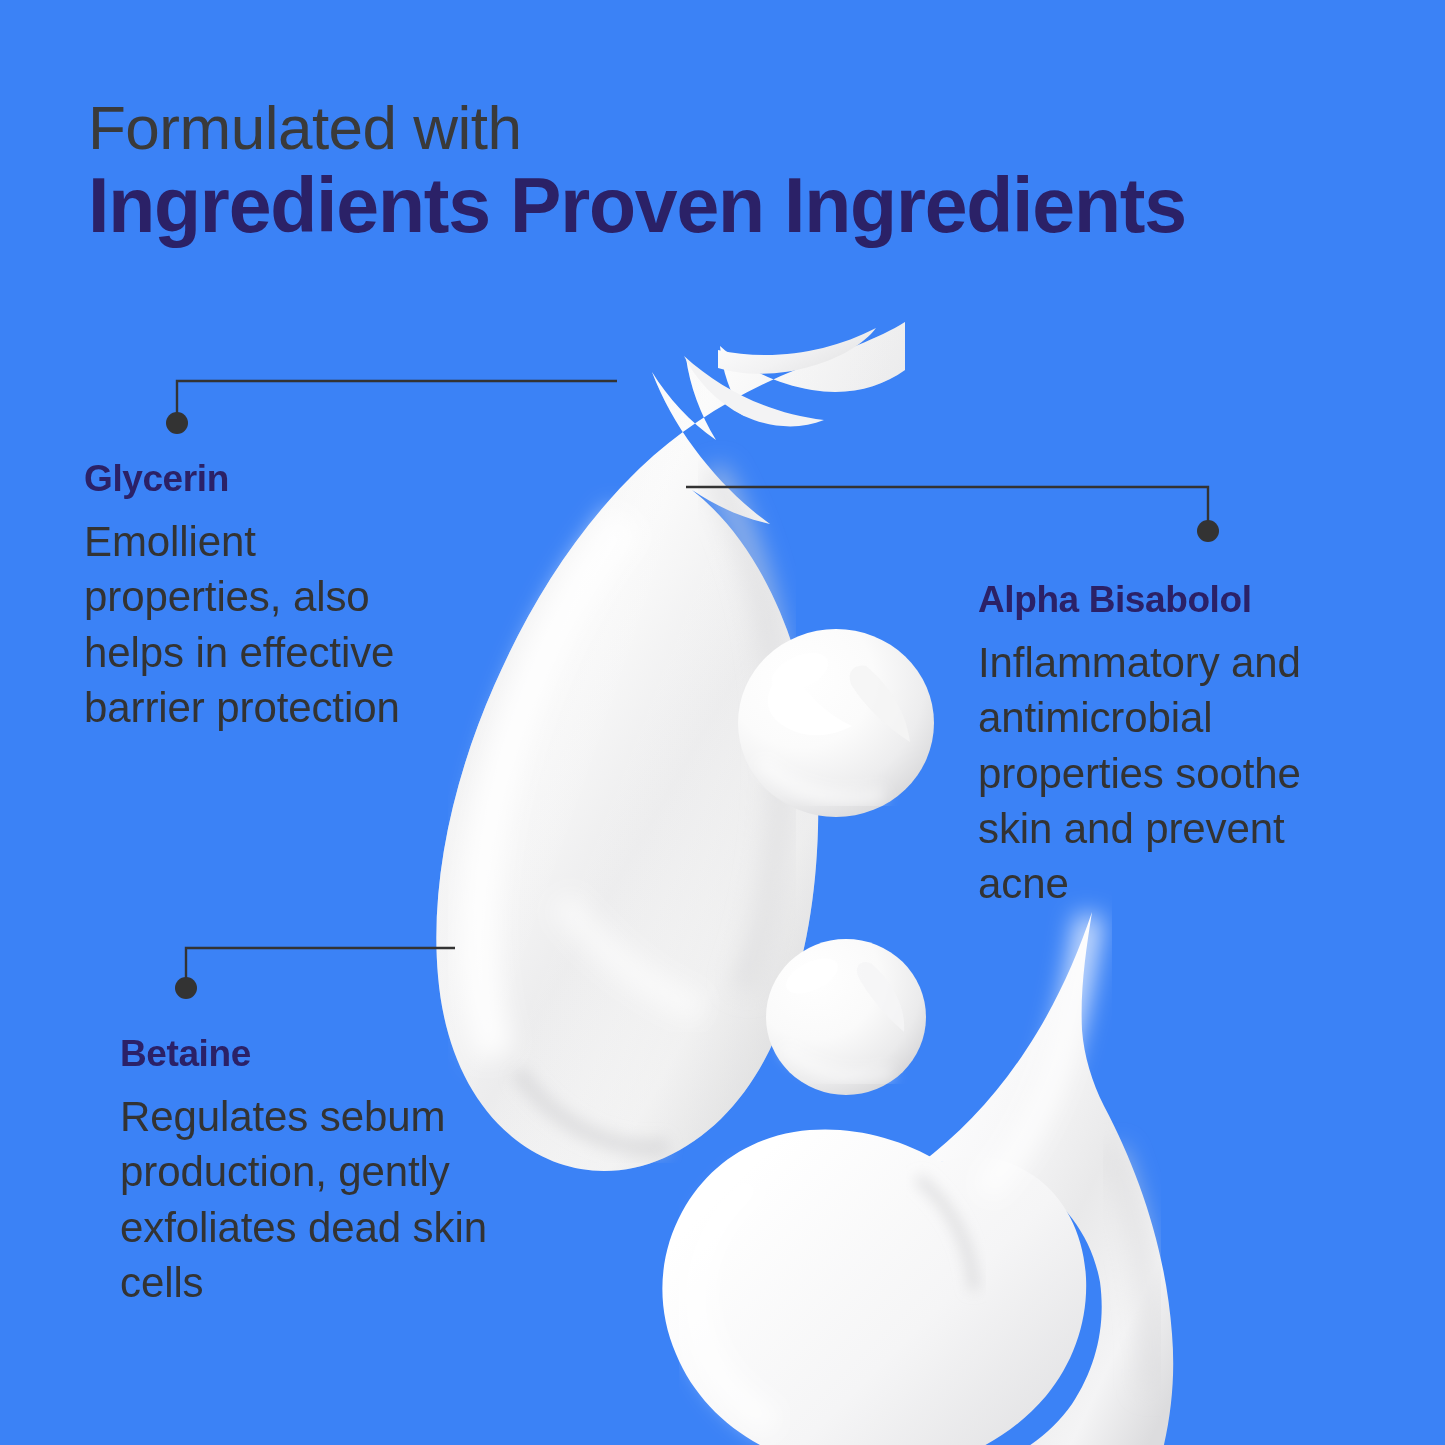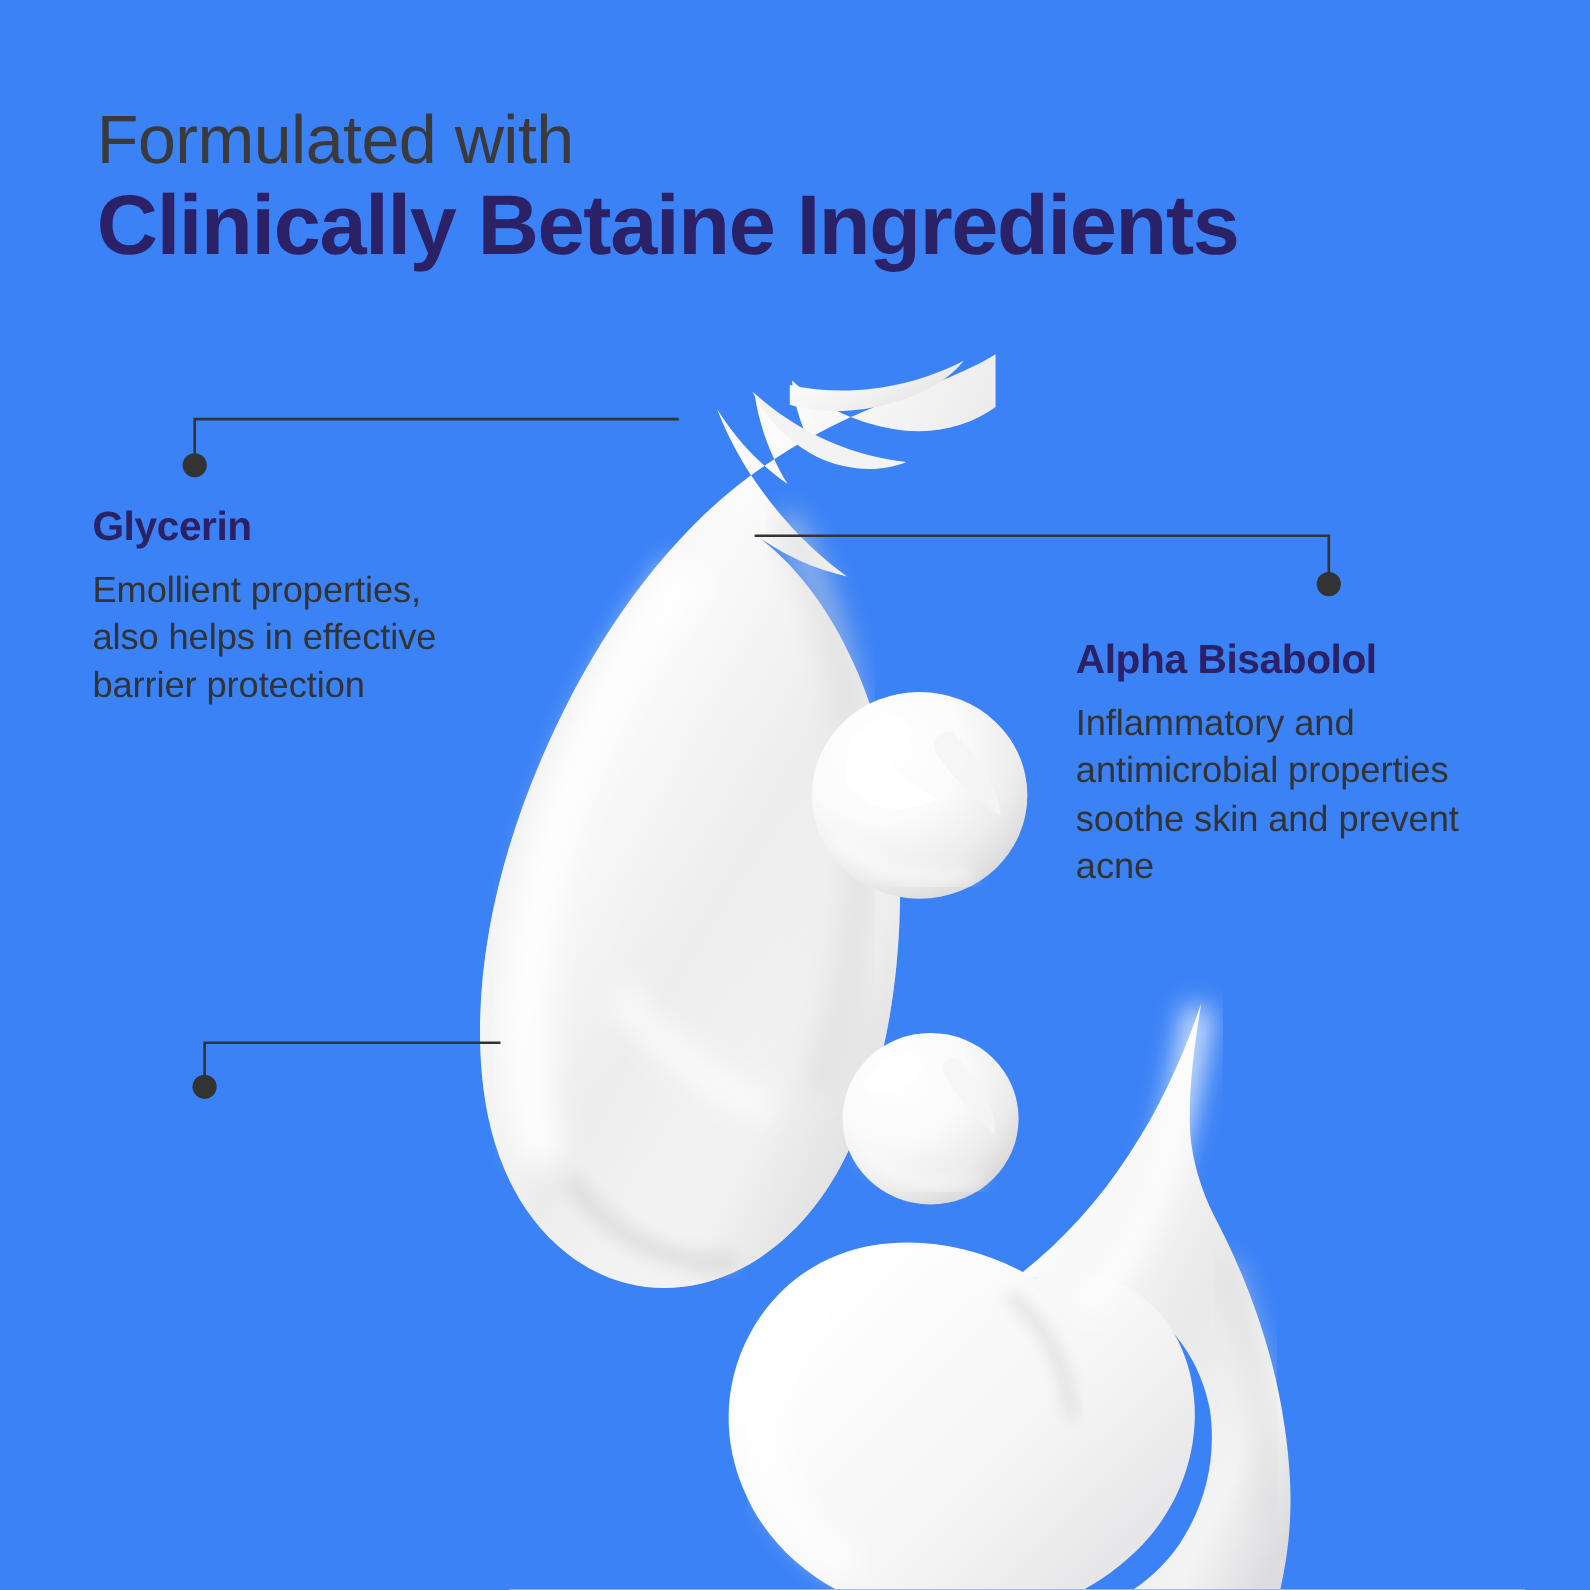--- a/index.html
+++ b/index.html
@@ -76,21 +76,21 @@
   .callout-title {
     font-size: 37px;
     font-weight: 700;
     color: #2b2167;
     letter-spacing: -0.4px;
     line-height: 1.1;
     margin: 12px 0 14px 0;
     white-space: nowrap;
   }
   .callout-desc {
-    font-size: 33px;
+    font-size: 42px;
     font-weight: 400;
     color: #333333;
     line-height: 1.32;
     margin: 0;
     letter-spacing: -0.1px;
   }
 
   #callout-glycerin {
     left: 84px;
     top: 447px;
@@ -284,27 +284,31 @@
 
       <g>
         <path d="M455,948 L186,948 L186,978" fill="none" stroke="#333333" stroke-width="2.4"></path>
         <circle cx="186" cy="988" r="11" fill="#333333"></circle>
       </g>
     </svg>
   </div>
 
   <div class="headline">
     <div class="headline-line1">Formulated with</div>
-    <div class="headline-line2">Clinically Betaine Ingredients</div>
+    <div class="headline-line2">Ingredients Proven Ingredients</div>
   </div>
 
   <div class="callout" id="callout-glycerin">
     <h3 class="callout-title">Glycerin</h3>
     <p class="callout-desc">Emollient properties, also helps in effective barrier protection</p>
   </div>
 
   <div class="callout" id="callout-alpha">
     <h3 class="callout-title">Alpha Bisabolol</h3>
     <p class="callout-desc">Inflammatory and antimicrobial properties soothe skin and prevent acne</p>
   </div>
 
+  <div class="callout" id="callout-betaine">
+    <h3 class="callout-title">Betaine</h3>
+    <p class="callout-desc">Regulates sebum production, gently exfoliates dead skin cells</p>
+  </div>
 
 </div>
 
 </body></html>

